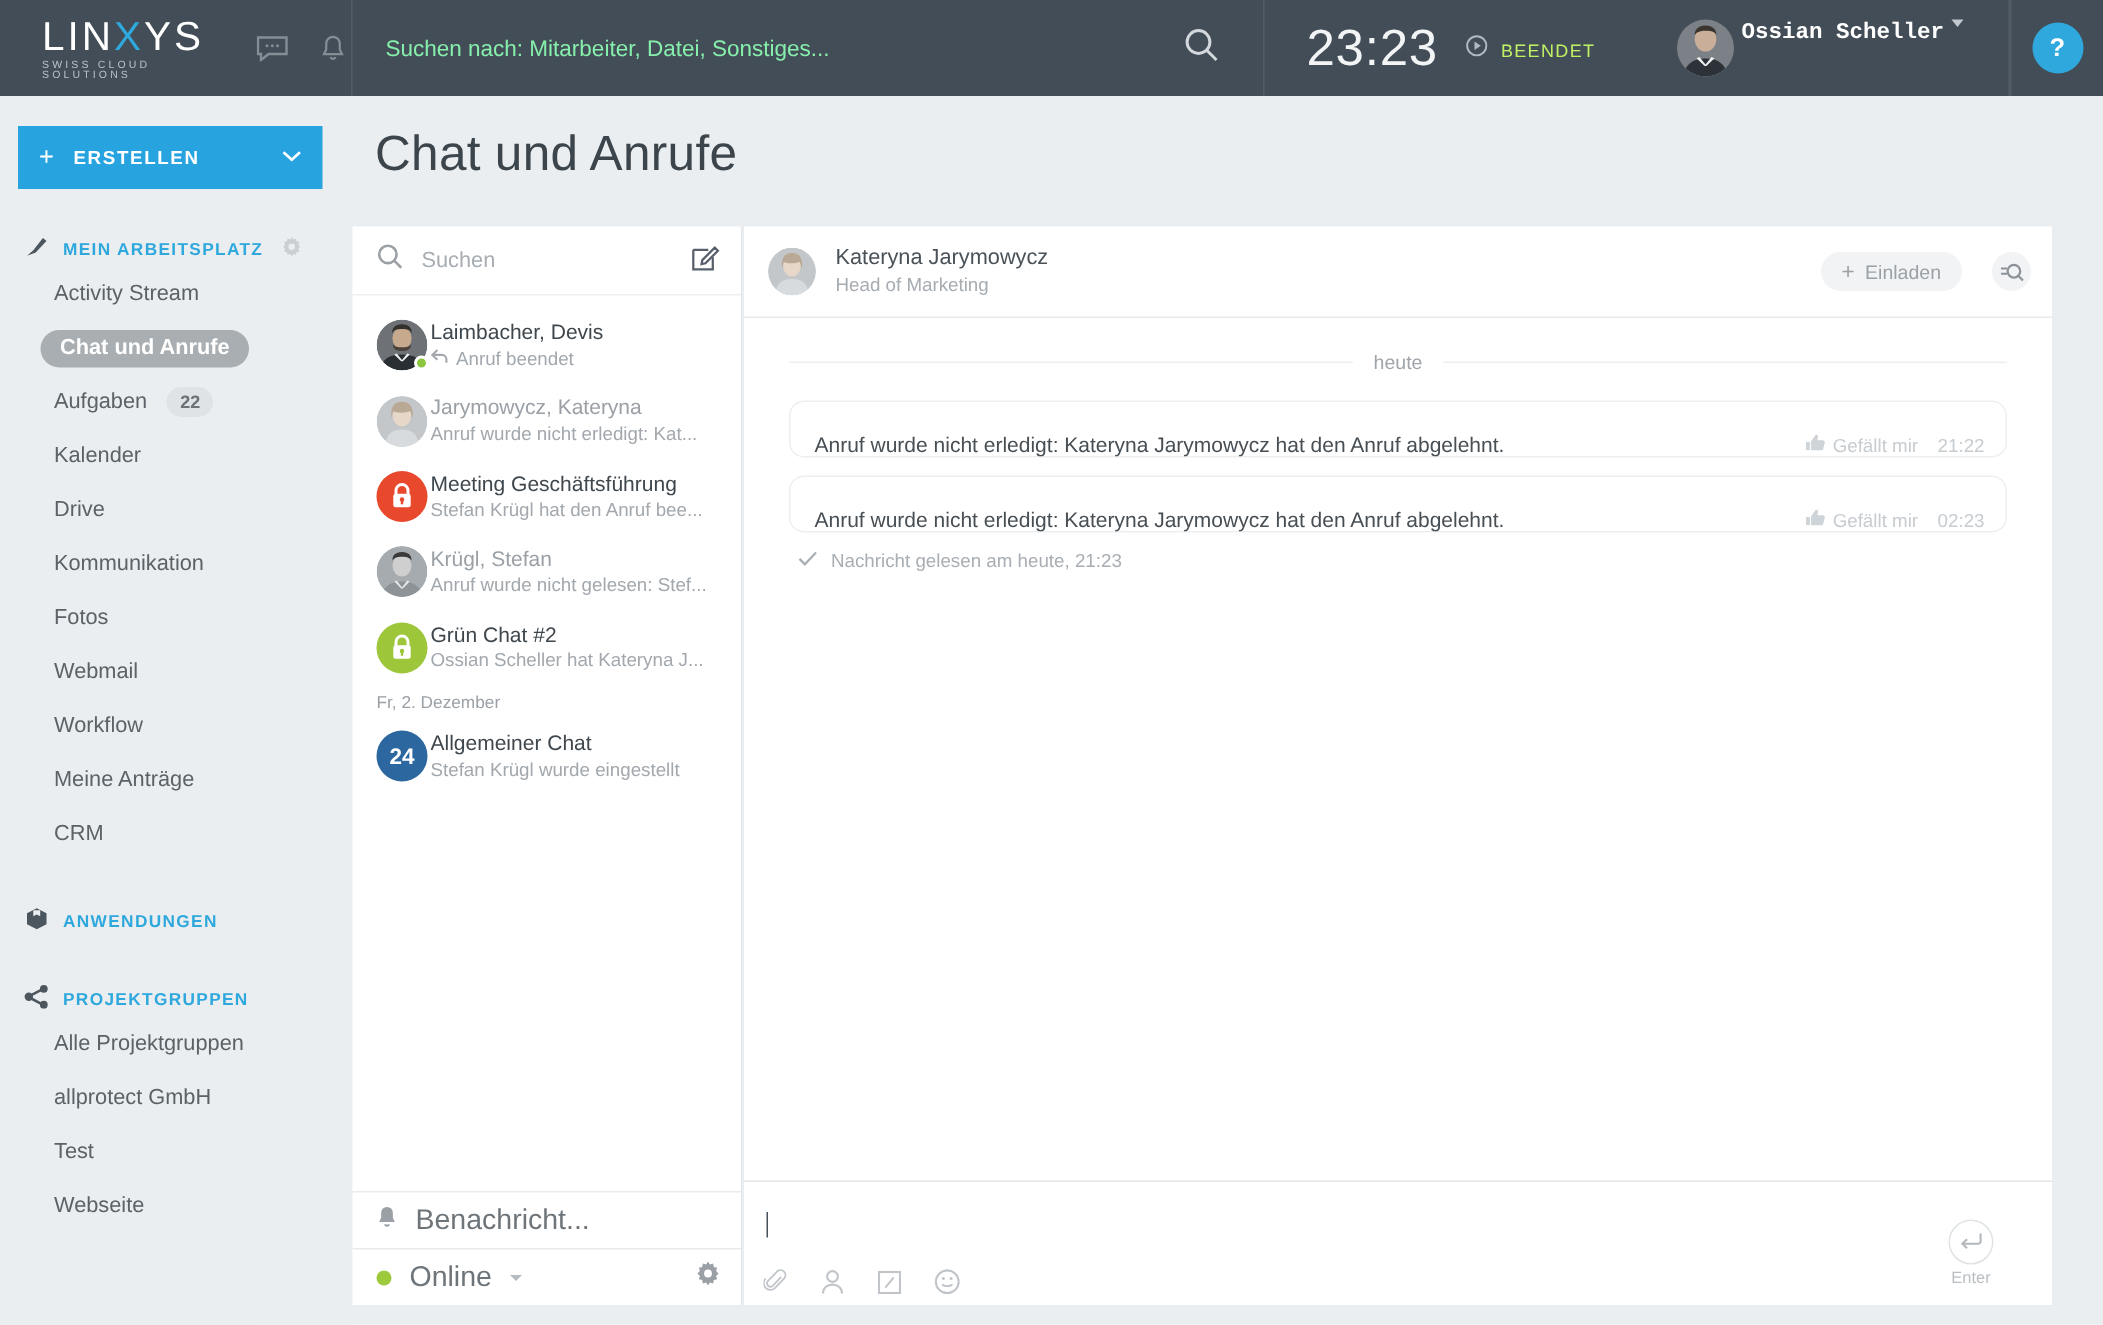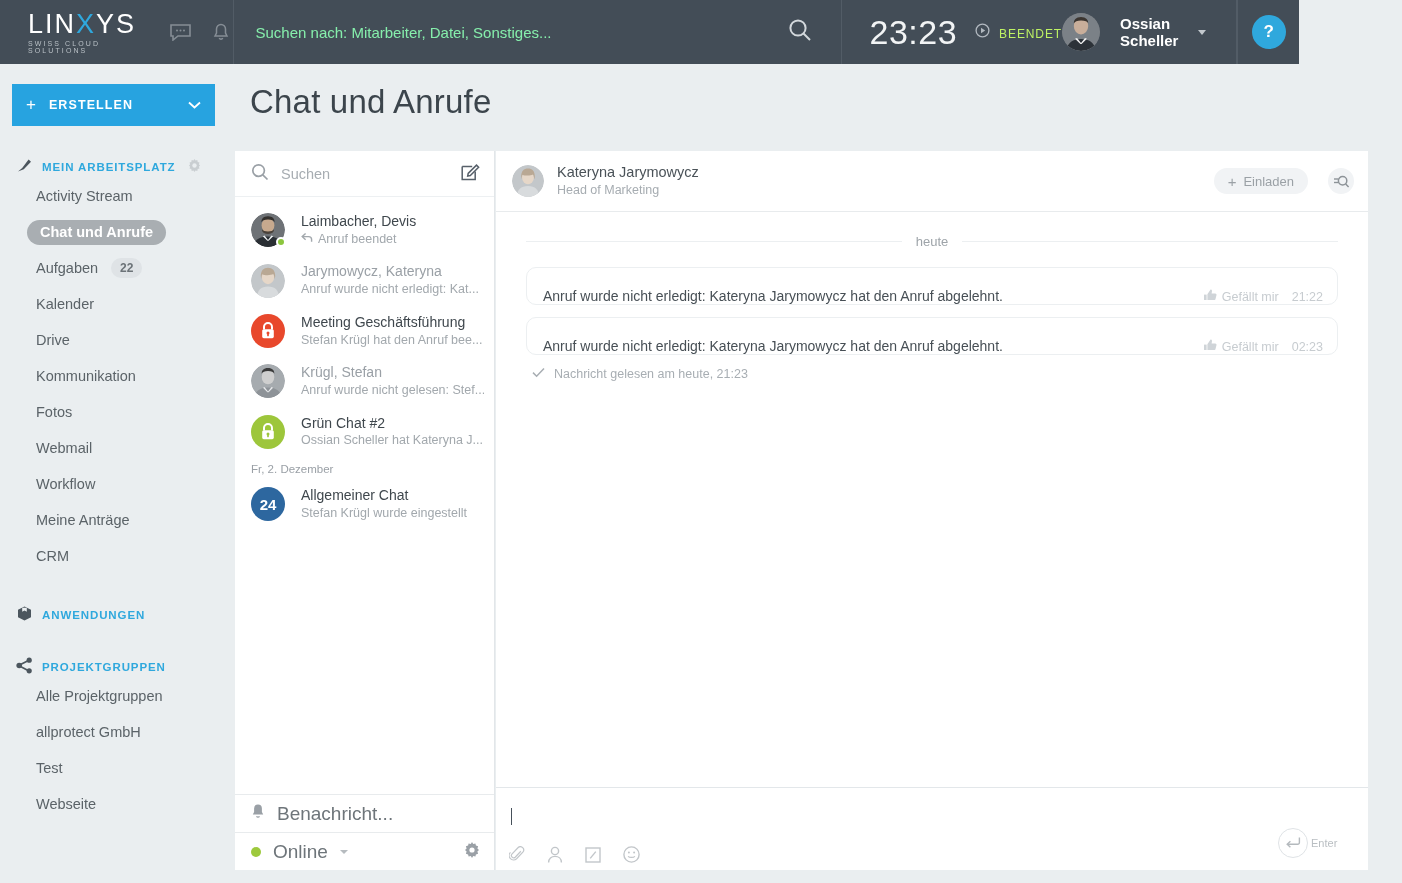--- a/index.html
+++ b/index.html
@@ -5,21 +5,21 @@
   * { box-sizing: border-box; margin: 0; padding: 0; }
   html, body {
     width: 1402px; height: 883px;
     background: #eaeef0;
     font-family: "Liberation Sans", sans-serif;
     overflow: hidden;
   }
 
   
   .topbar {
-    position: absolute; left: 0; top: 0; width: 1299px; height: 64px;
+    position: absolute; left: 0; top: 0; width: 1402px; height: 64px;
     background: #434d57; display: flex; align-items: stretch;
   }
   .tb-logo-zone {
     width: 235px; display: flex; align-items: center; padding-left: 28px;
     border-right: 1px solid #525c66;
   }
   .logo { display: flex; flex-direction: column; justify-content: center; }
   .logo-main {
     font-size: 27px; letter-spacing: 2px; color: #ffffff; font-weight: 300;
     line-height: 1.05; white-space: nowrap;
@@ -40,21 +40,21 @@
   .tb-clock {
     flex: 1; display: flex; align-items: center; padding-left: 28px;
     border-right: 1px solid #525c66;
   }
   .clock-time { font-size: 34px; color: #f2f4f5; font-weight: 300; letter-spacing: .5px; }
   .clock-state {
     display: flex; align-items: flex-end; gap: 9px; margin-left: 18px;
     color: #bef264; font-size: 12px; letter-spacing: .9px;
   }
   .clock-sep { flex: 1; }
-  .tb-user { display: flex; align-items: center; gap: 20px; padding-right: 30px; }
+  .tb-user { display: flex; align-items: flex-start; gap: 5px; padding-right: 30px; font-family: Liberation Mono, monospace; }
   .avatar-img {
     border-radius: 50%; background: #6e7379; overflow: hidden;
     display: block; flex: none;
   }
   .tb-username { color: #fff; font-size: 15px; font-weight: bold; }
   .caret-d { width: 0; height: 0; border-left: 4px solid transparent;
     border-right: 4px solid transparent; border-top: 5px solid #c3c9ce; }
   .tb-help {
     width: 62px; display: flex; align-items: center; justify-content: center;
     border-left: 1px solid #525c66;
@@ -113,21 +113,21 @@
     background: #fff; border-right: 1px solid #e2e6e9;
     display: flex; flex-direction: column;
   }
   .list-search {
     height: 46px; display: flex; align-items: center; gap: 12px;
     padding: 0 14px 0 16px; border-bottom: 1px solid #edf0f2;
   }
   .list-search-text { flex: 1; color: #a7adb2; font-size: 14.5px; }
   .list-scroll { flex: 1; overflow: hidden; padding-top: 8px; }
   .chat-row {
-    display: flex; align-items: center; gap: 16px; padding: 7px 10px 7px 16px;
+    display: flex; align-items: center; gap: 2px; padding: 7px 10px 7px 16px;
     cursor: pointer;
   }
   .chat-av-wrap { position: relative; flex: none; }
   .chat-av {
     width: 34px; height: 34px; border-radius: 50%; overflow: hidden;
     display: flex; align-items: center; justify-content: center;
   }
   .status-dot {
     position: absolute; right: -1px; bottom: 0px; width: 10px; height: 10px;
     border-radius: 50%; background: #8cc63e; border: 2px solid #fff;
@@ -208,21 +208,21 @@
   }
   .caret-bar {
     width: 1px; height: 17px; background: #46505a;
   }
   .compose-tools {
     display: flex; align-items: center; gap: 22px; padding: 9px 0 0 0; height: 40px;
   }
   .tool-ico { opacity: .72; cursor: pointer; display: flex; }
   .send-zone {
     position: absolute; right: 18px; bottom: 12px; width: 72px;
-    display: flex; flex-direction: row; align-items: center; gap: 3px;
+    display: flex; flex-direction: column; align-items: center; gap: 3px;
   }
   .send-circle {
     width: 30px; height: 30px; border-radius: 50%; border: 1px solid #dfe3e6;
     display: flex; align-items: center; justify-content: center;
     color: #b4b9bd; font-size: 15px; cursor: pointer;
   }
   .send-label { font-size: 11px; color: #b9bec2; }
 </style>
 </head>
 <body>

